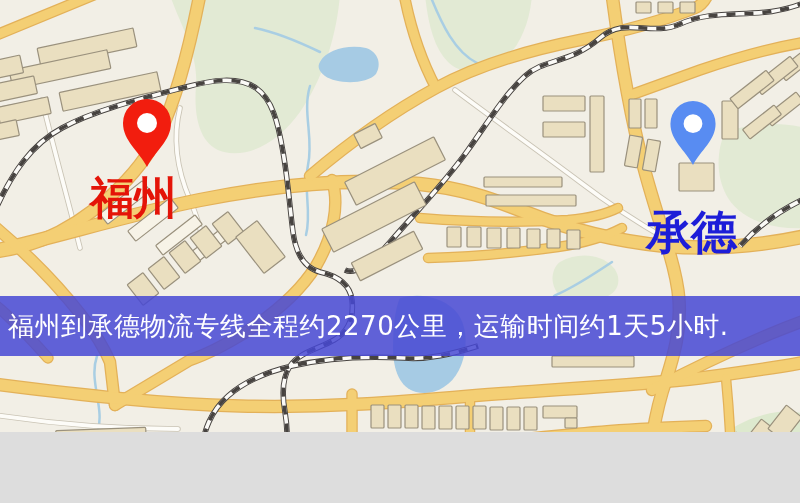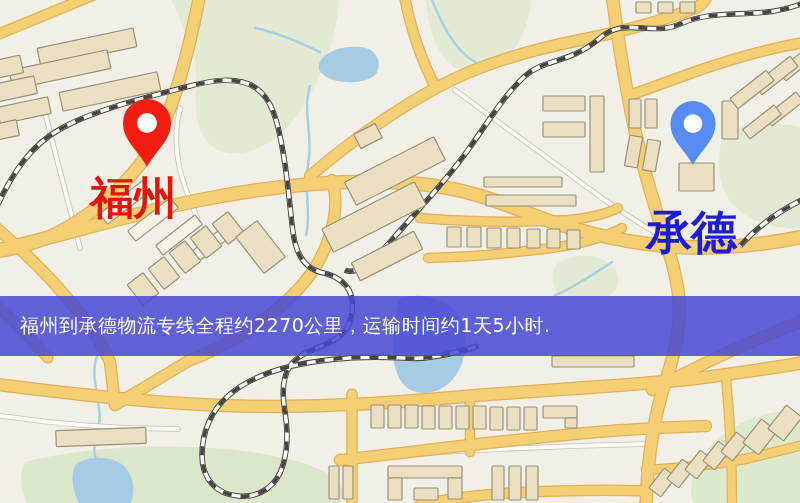--- a/index.html
+++ b/index.html
@@ -1,16 +1,16 @@
 <!DOCTYPE html>
 <html><head>
 <meta charset="utf-8">
 <style>
   html,body{margin:0;padding:0;background:#ddd;}
-  #stage{position:relative;width:800px;height:503px;overflow:hidden;
+  #stage{position:relative;width:800px;height:432px;overflow:hidden;
          font-family:"DejaVu Sans","Liberation Sans",sans-serif;}
   #map-svg{position:absolute;left:0;top:0;}
   .city-label{position:absolute;line-height:1;font-weight:700;white-space:nowrap;
               font-family:"DejaVu Serif","Liberation Serif",serif;letter-spacing:-1px;}
   #info-banner{position:absolute;left:0;width:100%;display:flex;align-items:center;}
   #info-banner .banner-text{display:block;letter-spacing:0.5px;white-space:nowrap;
               font-family:"DejaVu Sans","Liberation Sans",sans-serif;}
 </style>
 </head>
 <body>
@@ -192,15 +192,15 @@
           <circle cx="0" cy="-44" r="10" fill="#ffffff"></circle>
         </g>
       </g>
     </svg>
 
   <div class="city-label" style="color: rgb(228, 20, 8); left: 90px; top: 176px; font-size: 44px;">福州</div>
 
   <div class="city-label" style="color: rgb(29, 29, 216); left: 646px; top: 179px; font-size: 46px; margin-top: 30px;">承德</div>
 
   <div id="info-banner" style="background: rgba(70, 72, 212, 0.85); top: 296px; height: 60px;">
-    <span class="banner-text" style="color: rgb(255, 255, 255); font-size: 19px; padding-left: 20px;">福州到承德物流专线全程约2270公里，运输时间约1天5小时.</span>
+    <span class="banner-text" style="color: rgb(255, 255, 255); font-size: 26px; padding-left: 8px;">福州到承德物流专线全程约2270公里，运输时间约1天5小时.</span>
   </div>
 </div>
 
 </body></html>

